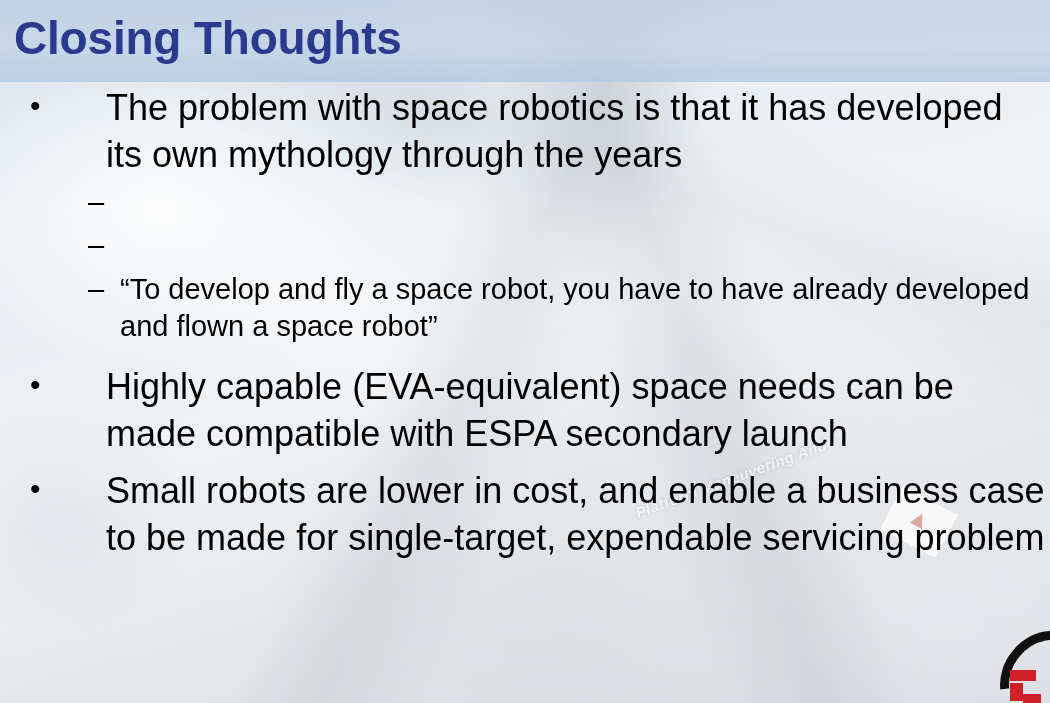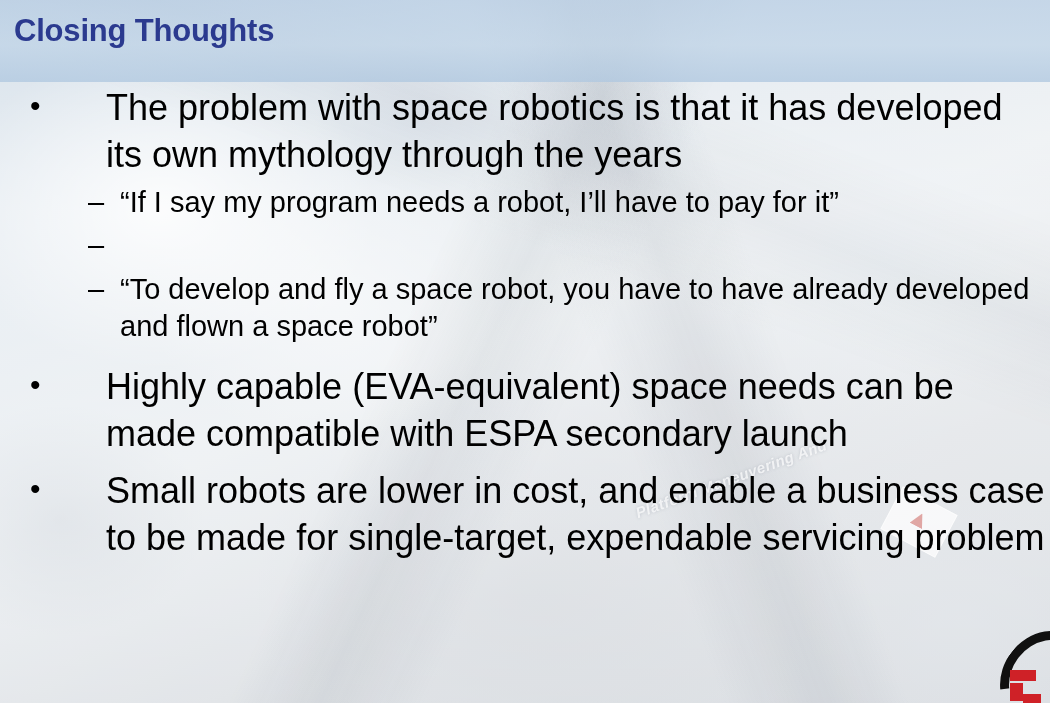--- a/index.html
+++ b/index.html
@@ -91,21 +91,21 @@
     left: 0;
     top: 0;
     width: 1050px;
     height: 82px;
     background: linear-gradient(180deg, rgba(183,205,228,0.70) 0%, rgba(190,211,231,0.72) 55%, rgba(176,200,224,0.78) 100%);
   }
   .slide-title {
     position: absolute;
     left: 14px;
     top: 14px;
-    font-size: 31px;
+    font-size: 46px;
     font-weight: bold;
     color: #2b3a8f;
     letter-spacing: -0.2px;
     line-height: 1.08;
     white-space: nowrap;
   }
 
   
   .body-area {
     position: absolute;
@@ -229,21 +229,20 @@
 
     <div class="bullet lvl1">
       <span class="marker">•</span>
       <span class="text">The problem with space robotics is that it has developed its own mythology through the years</span>
     </div>
 
     <div class="group-sub">
 
       <div class="bullet lvl2">
         <span class="marker">–</span>
-        <span class="text">“If I say my program needs a robot, I’ll have to pay for it”</span>
       </div>
 
       <div class="bullet lvl2">
         <span class="marker">–</span>
       </div>
 
       <div class="bullet lvl2">
         <span class="marker">–</span>
         <span class="text">“To develop and fly a space robot, you have to have already developed and flown a space robot”</span>
       </div>

